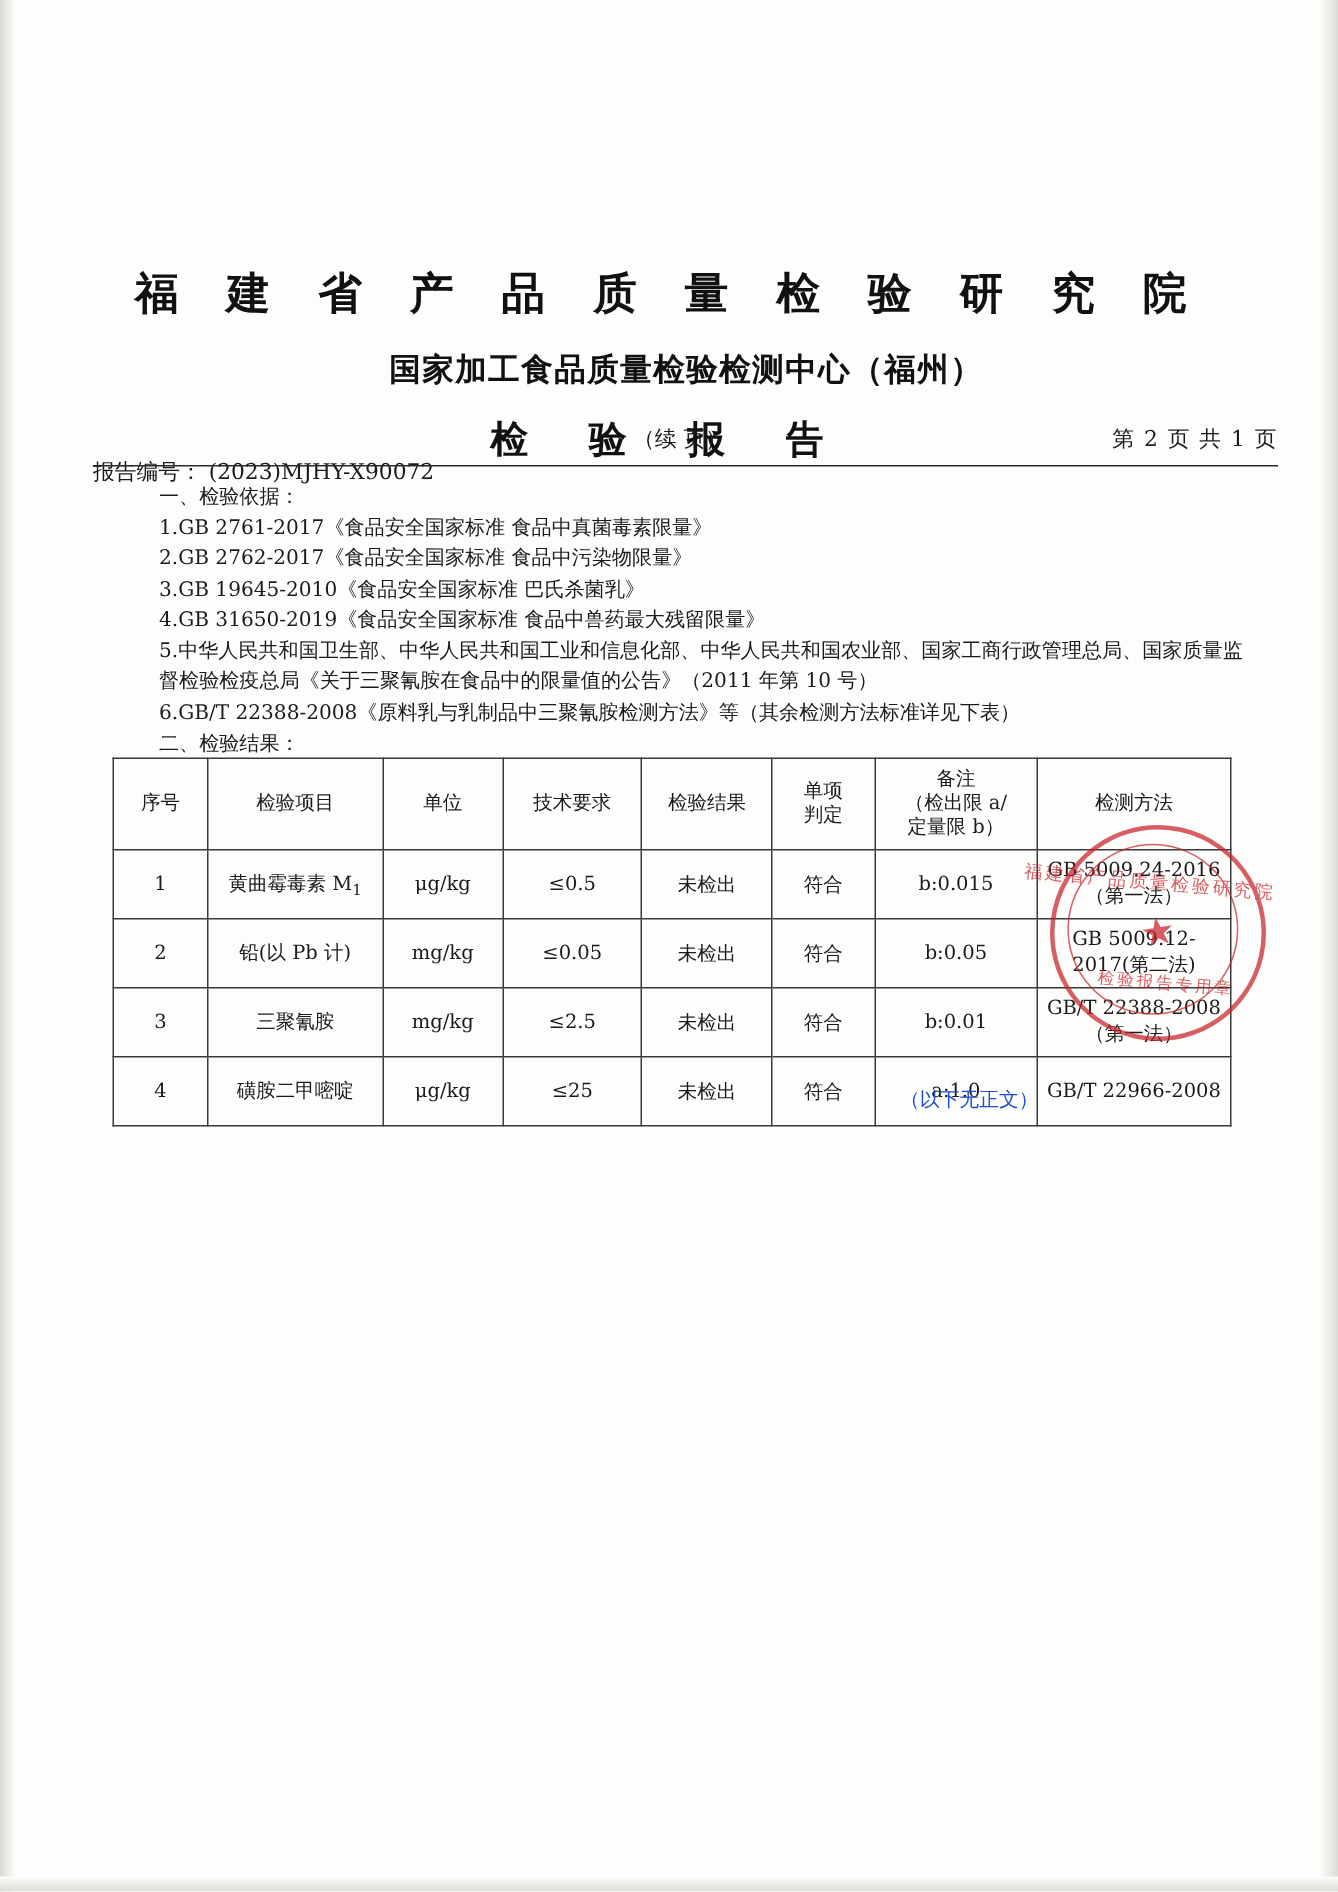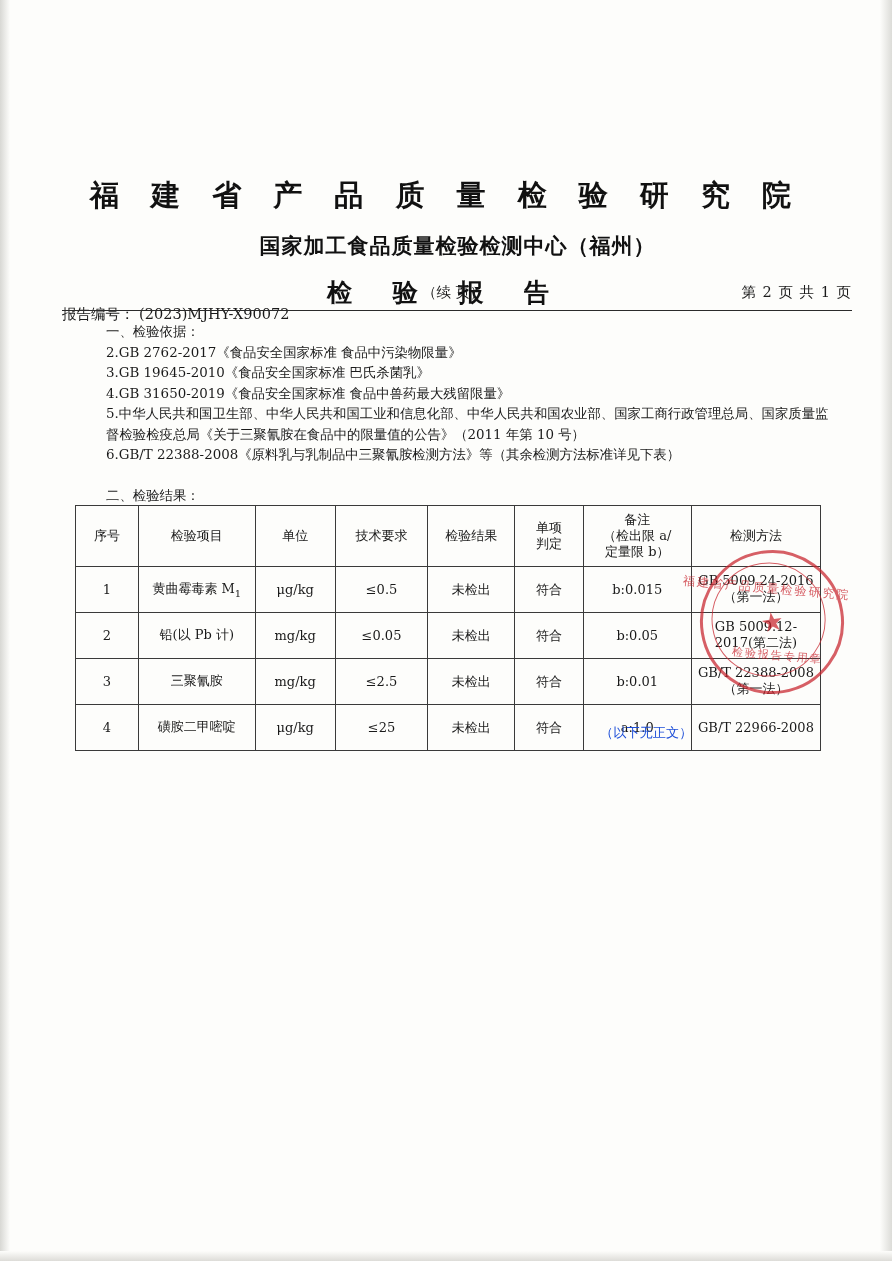--- a/index.html
+++ b/index.html
@@ -219,20 +219,21 @@
       <span>(2023)MJHY-X90072</span>
     </span>
     <span class="meta-cont">（续 页）</span>
     <span class="meta-page">第 2 页  共 1 页</span>
   </div>
 
   <div class="rule"></div>
 
   <div class="basis">
     <div>一、检验依据：</div>
+    <div>1.GB 2761-2017《食品安全国家标准 食品中真菌毒素限量》</div>
     <div>2.GB 2762-2017《食品安全国家标准 食品中污染物限量》</div>
     <div>3.GB 19645-2010《食品安全国家标准 巴氏杀菌乳》</div>
     <div>4.GB 31650-2019《食品安全国家标准 食品中兽药最大残留限量》</div>
     <div class="wrap">5.中华人民共和国卫生部、中华人民共和国工业和信息化部、中华人民共和国农业部、国家工商行政管理总局、国家质量监督检验检疫总局《关于三聚氰胺在食品中的限量值的公告》（2011 年第 10 号）</div>
     <div>6.GB/T 22388-2008《原料乳与乳制品中三聚氰胺检测方法》等（其余检测方法标准详见下表）</div>
   </div>
 
   <div class="results-label">二、检验结果：</div>
 
   <table class="results">

